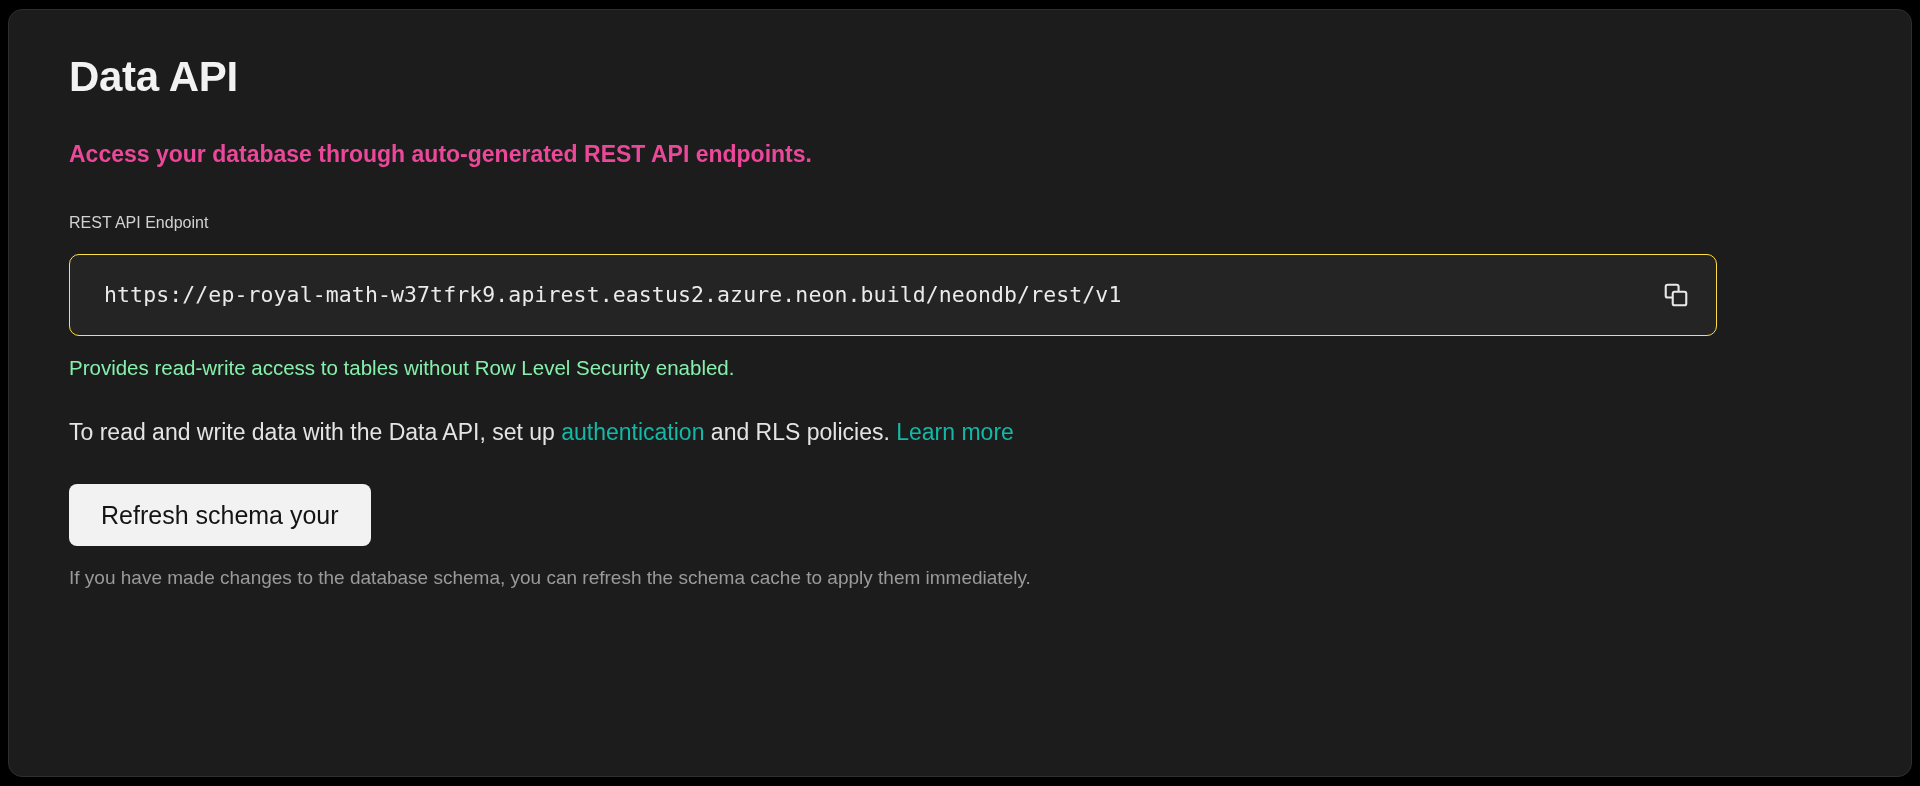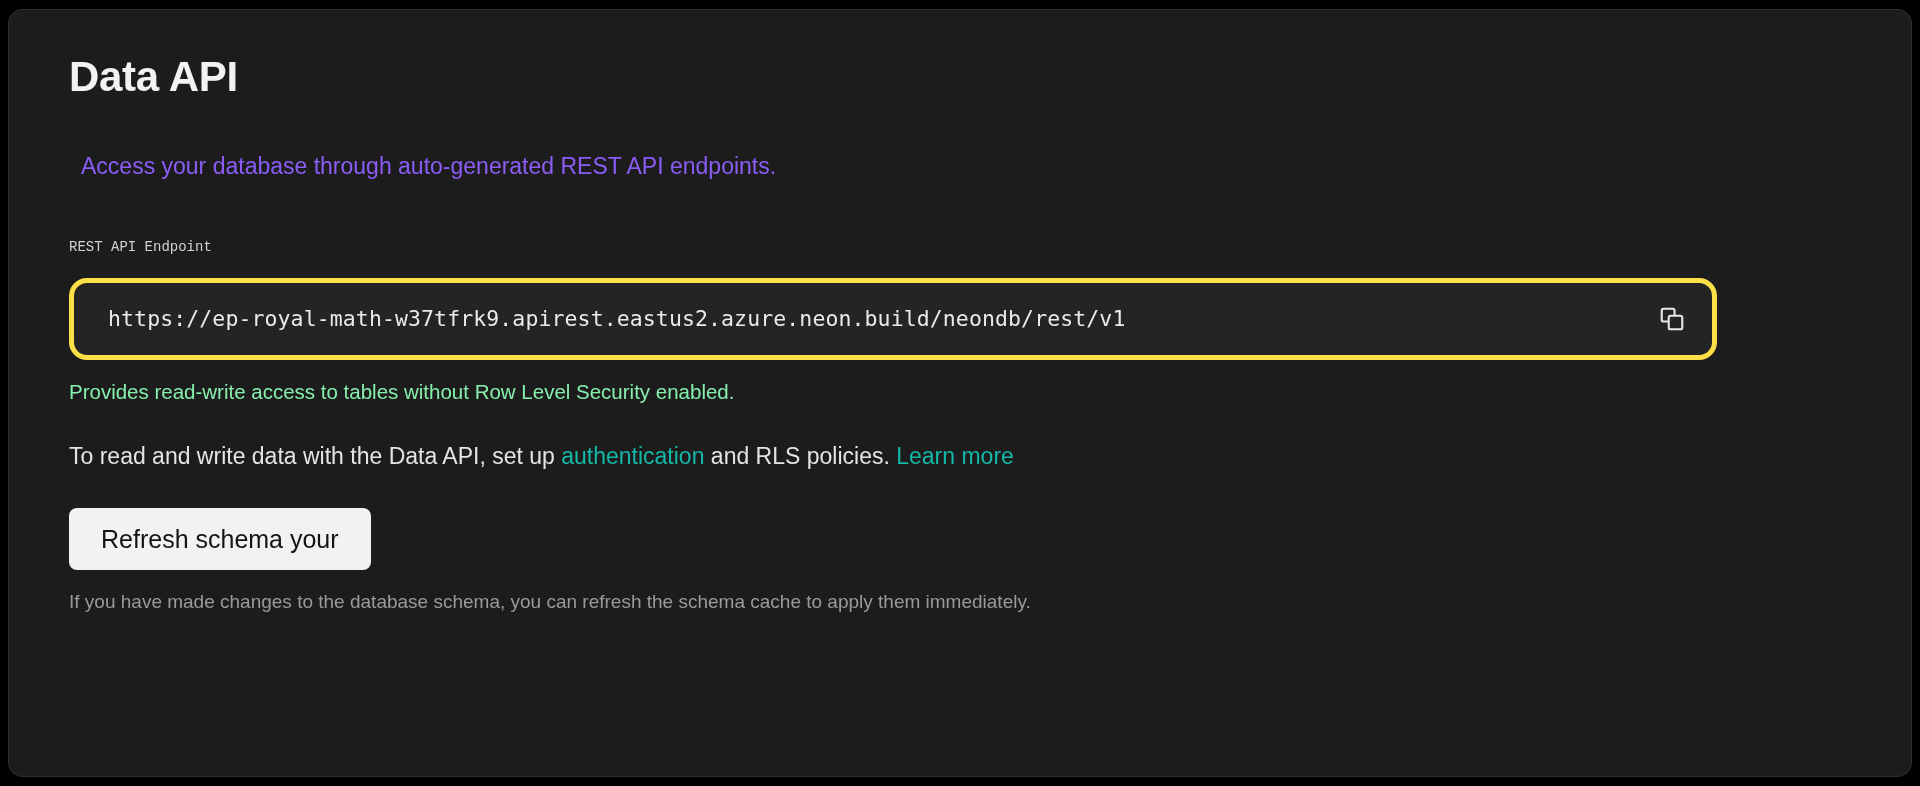--- a/index.html
+++ b/index.html
@@ -40,47 +40,46 @@
     margin: 0;
     padding-top: 42px;
     font-size: 42px;
     line-height: 50px;
     font-weight: 700;
     color: #f2f2f2;
     letter-spacing: -0.3px;
   }
 
   .card-desc {
-    margin: 12px;
+    margin: 0;
     padding-top: 37px;
     font-size: 23px;
     line-height: 30px;
-    color: #8b5cf6;
-    font-weight: 400;
+    color: #ec4899;
+    font-weight: 700;
   }
 
   .field-label {
     margin: 0;
     padding-top: 40px;
-    font-size: 14px;
+    font-size: 16px;
     line-height: 28px;
     color: #d2d2d2;
     font-weight: 400;
-    font-family: Liberation Mono, monospace;
   }
 
   .input-row {
     margin-top: 17px;
     position: relative;
     width: 1648px;
     height: 82px;
     box-sizing: border-box;
     background: #242424;
-    border: 5px solid #fde047;
-    border-radius: 18px;
+    border: 1px solid #fde047;
+    border-radius: 10px;
     display: flex;
     align-items: center;
   }
 
   .endpoint-value {
     flex: 1 1 auto;
     padding-left: 34px;
     padding-right: 70px;
     font-family: "DejaVu Sans Mono", "Liberation Mono", monospace;
     font-size: 21.5px;

